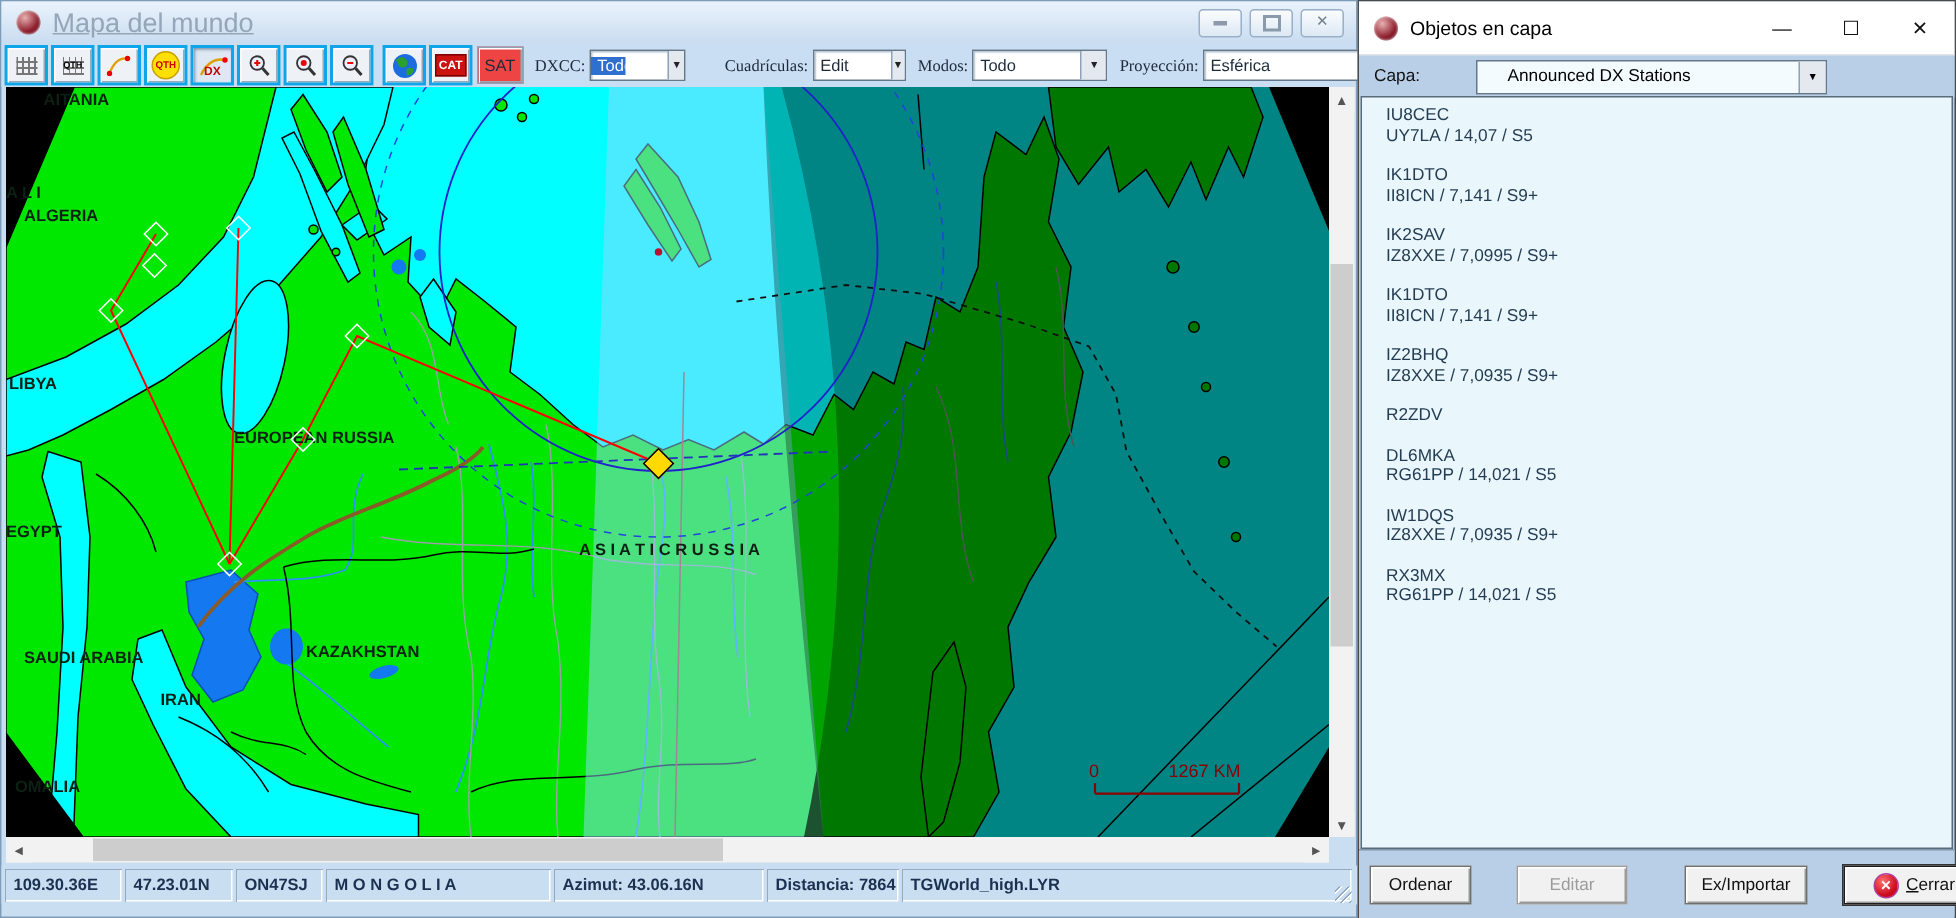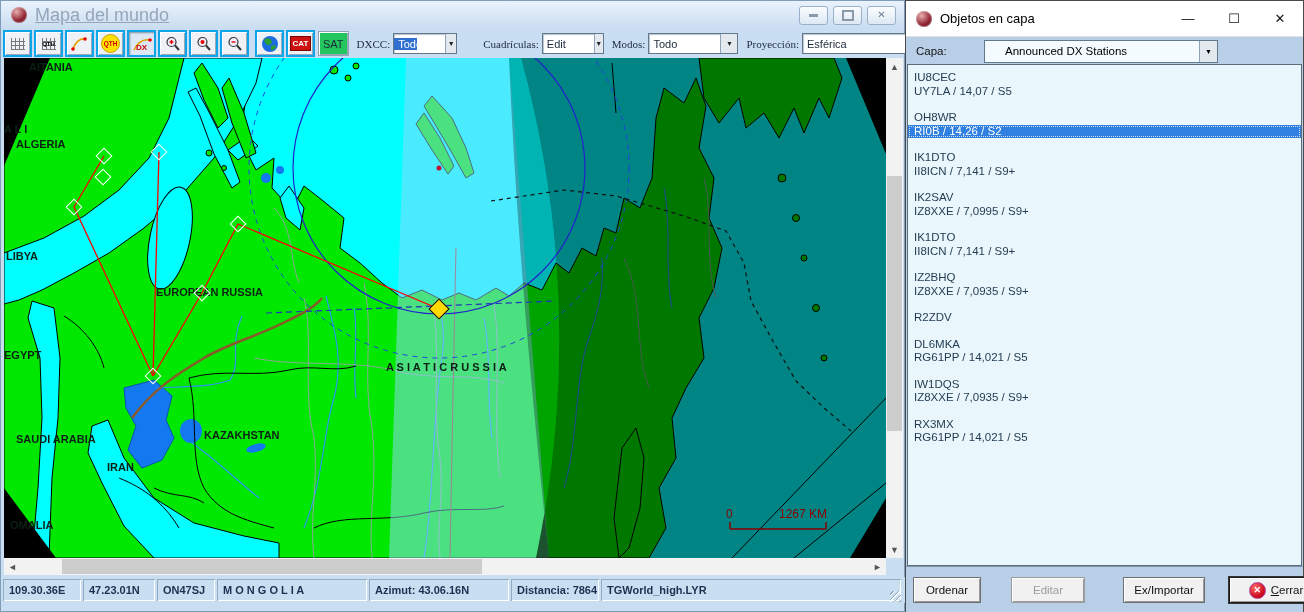--- a/index.html
+++ b/index.html
@@ -18,21 +18,21 @@
   #toolbar{position:absolute;left:0;top:28px;width:100%;height:29px;background:#c9def2;display:flex;align-items:center;font-size:11px;color:#1c2a3a;}
   .tbtn{width:25px;height:23px;margin-left:2px;background:#eef2f6;border:2px solid #0ea5e9;box-shadow:inset 1px 1px 0 #fff,inset -1px -1px 0 #9aa8b8;display:flex;align-items:center;justify-content:center;flex:0 0 auto;text-align:right;}
   .tbtn.pressed{background:#dde8f4;box-shadow:inset 1px 1px 2px #7d90a5;}
   .tbtn svg{display:block;}
   .grid-ico{width:14px;height:12px;background:
     repeating-linear-gradient(0deg,#777 0 1px,transparent 1px 4px),
     repeating-linear-gradient(90deg,#777 0 1px,transparent 1px 4px);}
   .qth-mini{position:absolute;font-size:6px;font-weight:bold;color:#000;}
   .yellow-circ{width:17px;height:17px;border-radius:50%;background:#ffe000;border:1px solid #c8a000;color:#cc0000;font-size:6.5px;font-weight:bold;display:flex;align-items:center;justify-content:center;}
   .cat-ico{background:#cc1111;color:#fff;font-size:8px;font-weight:bold;padding:2px 2px;border:1px solid #7a0000;}
-  .tb-textbtn{height:23px;padding:0 4px;margin-left:3px;background:#22c55e;border:1px solid #8fa3b8;box-shadow:inset 1px 1px 0 #fff,inset -1px -1px 0 #9aa8b8;display:flex;align-items:center;font-size:11px;flex:0 0 auto;}
+  .tb-textbtn{height:23px;padding:0 4px;margin-left:3px;background:#ef4444;border:1px solid #8fa3b8;box-shadow:inset 1px 1px 0 #fff,inset -1px -1px 0 #9aa8b8;display:flex;align-items:center;font-size:11px;flex:0 0 auto;}
   .tb-label{margin:0 3px 0 8px;white-space:nowrap;flex:0 0 auto;font-family:Liberation Serif, serif;}
   .combo{height:19px;background:#fff;border:1px solid #64788c;box-shadow:inset 1px 1px 1px #b8c4d2;display:flex;align-items:center;flex:0 0 auto;gap:28px;}
   .combo .val{padding:0 4px;font-size:11px;white-space:nowrap;overflow:hidden;}
   .combo .val.hl{background:#2e6fd0;color:#fff;}
   .combo .arrow{width:16px;height:100%;margin-left:auto;background:#e4e9ef;border-left:1px solid #8fa3b8;display:flex;align-items:center;justify-content:center;font-size:7px;color:#222;}
   .gear{font-size:17px;color:#1a1a1a;margin-left:8px;flex:0 0 auto;}
 
   
   #map-viewport{position:absolute;left:3px;top:57px;width:882px;height:500px;overflow:hidden;background:#00ffff;}
   .map-label{position:absolute;font-size:11px;font-weight:bold;color:#0c2014;white-space:nowrap;z-index:5;}
@@ -56,21 +56,21 @@
   #panel-title{font-size:13px;color:#000;}
   .winbtns10{margin-left:auto;display:flex;}
   .wb10{width:46px;height:35px;display:flex;align-items:center;justify-content:center;font-size:13px;color:#111;}
   #capa-row{height:28px;background:#b9cfe8;display:flex;align-items:center;}
   #capa-label{font-size:11.5px;color:#111;margin-left:10px;width:68px;}
   #capa-combo{width:232px;height:21px;background:#f4fbfe;border:1px solid #64788c;display:flex;align-items:center;}
   #capa-combo .val{font-size:11.5px;padding-left:20px;white-space:nowrap;}
   #capa-combo .arrow{width:17px;height:100%;margin-left:auto;background:#e4e9ef;border-left:1px solid #8fa3b8;display:flex;align-items:center;justify-content:center;font-size:7px;}
   #station-list{position:absolute;left:1px;top:63px;width:395px;height:502px;background:#e9f6fc;border:1px solid #5a6b7a;box-sizing:border-box;overflow:hidden;padding-top:6px;}
   .entry{margin-bottom:13px;}
-  .entry .cs,.entry .dt{font-size:11.5px;line-height:13.5px;color:#253d52;padding-left:6px;white-space:nowrap;}
+  .entry .cs,.entry .dt{font-size:11.5px;line-height:13.5px;color:#253d52;padding-left:16px;white-space:nowrap;}
   .entry .dt.sel{background:#2f80e0;color:#fff;outline:1px dotted #cfe2ff;outline-offset:-2px;}
   #panel-bottom{position:absolute;left:0;top:565px;width:100%;height:46px;background:#b9cfe8;border-top:1px solid #8296ac;display:flex;align-items:center;}
   .pbtn{height:24px;background:#f1f1f1;border:1px solid #6f6f6f;box-shadow:inset 1px 1px 0 #fff,inset -1px -1px 0 #9a9a9a;font-size:11.5px;color:#111;display:flex;align-items:center;justify-content:center;flex:0 0 auto;}
   .pbtn.disabled{color:#9b9b9b;border-color:#9d9d9d;}
   .pbtn.default{border:1px solid #1d1d1d;box-shadow:inset 1px 1px 0 #fff,inset -1px -1px 0 #9a9a9a,0 0 0 1px #333;}
   .closex{width:15px;height:15px;border-radius:50%;background:radial-gradient(circle at 35% 30%,#ff7070,#cc0a1e 65%);border:1px solid #b040a0;color:#fff;font-size:9px;font-weight:bold;display:flex;align-items:center;justify-content:center;margin-right:5px;}
   .ufirst::first-letter{text-decoration:underline;}
 </style>
 </head>
 <body>
@@ -337,24 +337,20 @@
         <span class="arrow">▼</span>
       </div>
     </div>
 
     <div id="station-list">
         <div class="entry">
           <div class="cs">IU8CEC</div>
           <div class="dt">UY7LA / 14,07 / S5</div>
         </div>
         <div class="entry">
-          <div class="cs">OH8WR</div>
-          <div class="dt sel">RI0B / 14,26 / S2</div>
-        </div>
-        <div class="entry">
           <div class="cs">IK1DTO</div>
           <div class="dt">II8ICN / 7,141 / S9+</div>
         </div>
         <div class="entry">
           <div class="cs">IK2SAV</div>
           <div class="dt">IZ8XXE / 7,0995 / S9+</div>
         </div>
         <div class="entry">
           <div class="cs">IK1DTO</div>
           <div class="dt">II8ICN / 7,141 / S9+</div>

